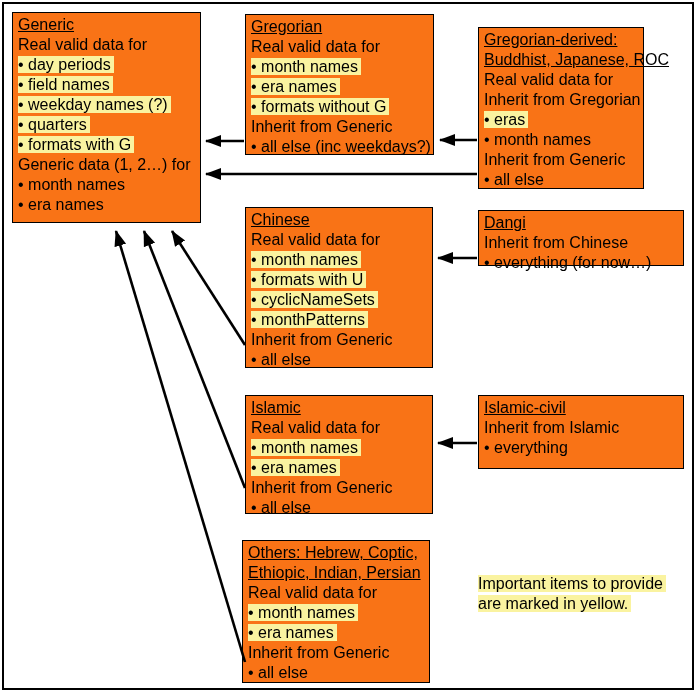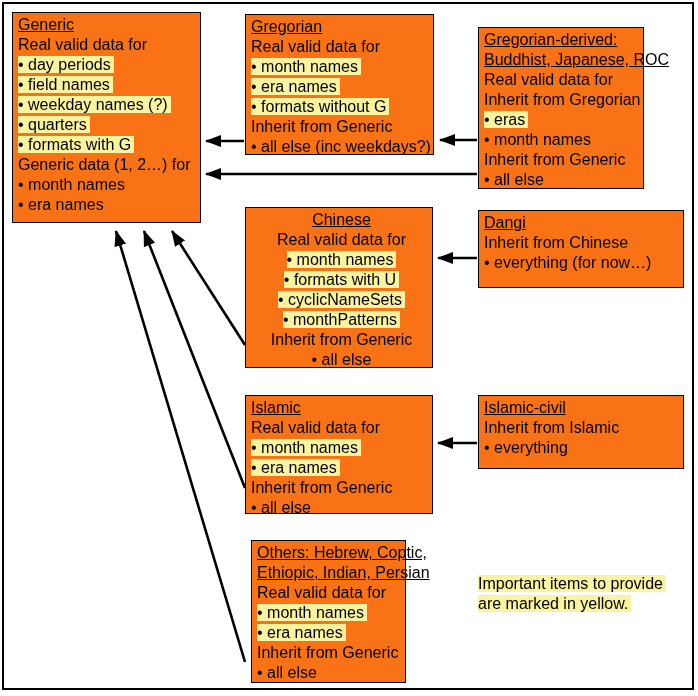--- a/index.html
+++ b/index.html
@@ -63,49 +63,49 @@
 <div class="box" style="left:478px; top:27px;  width:166px; height:162px;">
     <div class="row title-line"><span>Gregorian-derived:</span></div>
     <div class="row title-line"><span>Buddhist, Japanese, ROC</span></div>
     <div class="row"><span>Real valid data for</span></div>
     <div class="row"><span>Inherit from Gregorian</span></div>
     <div class="row"><span class="hl">• eras</span></div>
     <div class="row"><span>• month names</span></div>
     <div class="row"><span>Inherit from Generic</span></div>
     <div class="row"><span>• all else</span></div>
   </div>
-<div class="box" style="left:245px; top:207px; width:188px; height:161px;text-align:center;">
+<div class="box" style="left:245px; top:207px; width:188px; height:161px;">
     <div class="row title-line"><span>Chinese</span></div>
     <div class="row"><span>Real valid data for</span></div>
     <div class="row"><span class="hl">• month names</span></div>
     <div class="row"><span class="hl">• formats with U</span></div>
     <div class="row"><span class="hl">• cyclicNameSets</span></div>
     <div class="row"><span class="hl">• monthPatterns</span></div>
     <div class="row"><span>Inherit from Generic</span></div>
     <div class="row"><span>• all else</span></div>
   </div>
-<div class="box" style="left:478px; top:210px; width:206px; height:78px;">
+<div class="box" style="left:478px; top:210px; width:206px; height:56px;">
     <div class="row title-line"><span>Dangi</span></div>
     <div class="row"><span>Inherit from Chinese</span></div>
     <div class="row"><span>• everything (for now…)</span></div>
   </div>
 <div class="box" style="left:245px; top:395px; width:188px; height:119px;">
     <div class="row title-line"><span>Islamic</span></div>
     <div class="row"><span>Real valid data for</span></div>
     <div class="row"><span class="hl">• month names</span></div>
     <div class="row"><span class="hl">• era names</span></div>
     <div class="row"><span>Inherit from Generic</span></div>
     <div class="row"><span>• all else</span></div>
   </div>
 <div class="box" style="left:478px; top:395px; width:206px; height:74px;">
     <div class="row title-line"><span>Islamic-civil</span></div>
     <div class="row"><span>Inherit from Islamic</span></div>
     <div class="row"><span>• everything</span></div>
   </div>
-<div class="box" style="left:251px; top:540px; width:155px; height:143px;">
+<div class="box" style="left:242px; top:540px; width:188px; height:143px;">
     <div class="row title-line"><span>Others: Hebrew, Coptic,</span></div>
     <div class="row title-line"><span>Ethiopic, Indian, Persian</span></div>
     <div class="row"><span>Real valid data for</span></div>
     <div class="row"><span class="hl">• month names</span></div>
     <div class="row"><span class="hl">• era names</span></div>
     <div class="row"><span>Inherit from Generic</span></div>
     <div class="row"><span>• all else</span></div>
   </div>
 
 <div class="note">

